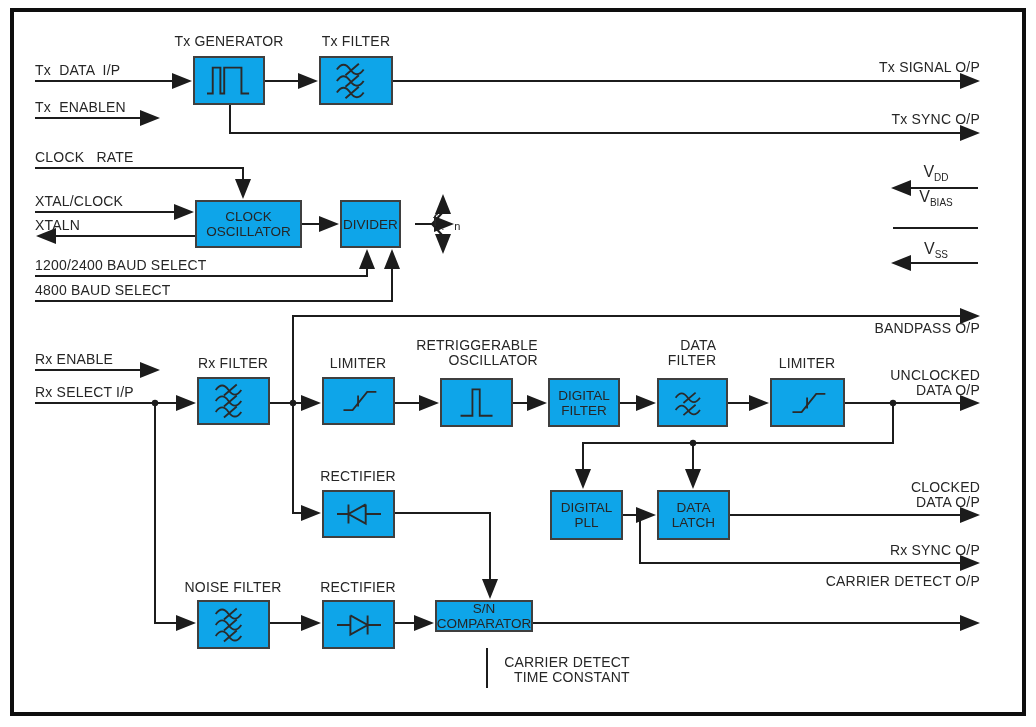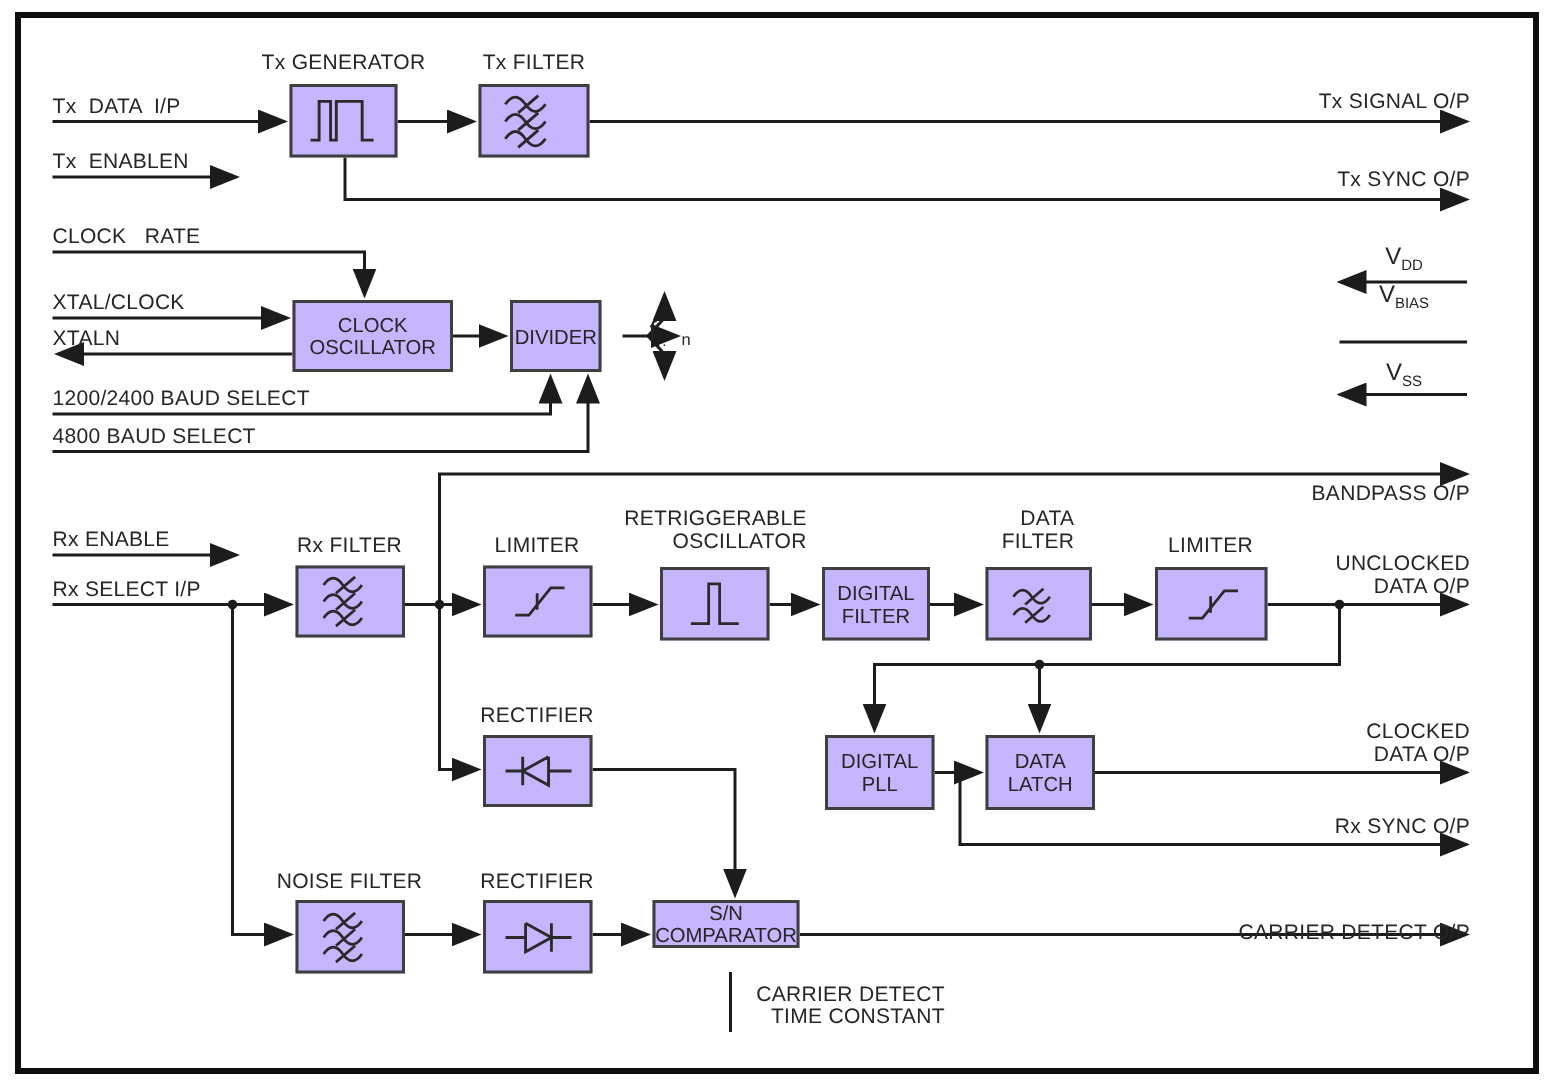--- a/index.html
+++ b/index.html
@@ -9,21 +9,21 @@
   }
   #frame{position:absolute;left:10px;top:8px;width:1008px;height:700px;border:4px solid #0e0e0e;}
   #wires{position:absolute;left:0;top:0;width:1036px;height:727px;}
   .lbl{
     position:absolute;font-size:14px;line-height:15px;white-space:pre-wrap;
     color:#262626;letter-spacing:0.2px;
   }
   .lbl.c{transform:translateX(-50%);text-align:right;}
   .lbl.r{text-align:right;right:56px;}
   .box{
-    position:absolute;border:2px solid #3f3f3f;background:#c4b5fd;
+    position:absolute;border:2px solid #3f3f3f;background:#0ea5e9;
     display:flex;align-items:center;justify-content:center;
     font-size:13.5px;line-height:15px;text-align:center;white-space:pre-wrap;
     box-sizing:border-box;
   }
   .pin{position:absolute;transform:translateX(-50%);font-size:16px;}
   .pin sub{font-size:10px;}
   #f-out{position:absolute;font-size:17px;}
   #f-out sub{font-size:10px;letter-spacing:1px;}
   #f-out .fn{font-size:11px;margin-left:9px;vertical-align:sub;}
   svg .wire{stroke:#1c1c1c;stroke-width:2;fill:none;}
@@ -209,16 +209,16 @@
 FILTER</div>
   <div class="lbl c" style="left:807px;top:356px;">LIMITER</div>
   <div class="lbl r" style="top:368px;">UNCLOCKED
 DATA O/P</div>
   <div class="lbl c" style="left:358px;top:469px;">RECTIFIER</div>
   <div class="lbl r" style="top:480px;">CLOCKED
 DATA O/P</div>
   <div class="lbl r" style="top:543px;">Rx SYNC O/P</div>
   <div class="lbl c" style="left:233px;top:580px;">NOISE FILTER</div>
   <div class="lbl c" style="left:358px;top:580px;">RECTIFIER</div>
-  <div class="lbl r" style="top:614px;">CARRIER DETECT O/P</div>
+  <div class="lbl r" style="top:574px;">CARRIER DETECT O/P</div>
   <div class="lbl c" style="left:567px;top:655px;">CARRIER DETECT
 TIME CONSTANT</div>
 </div>
 
 </body></html>

